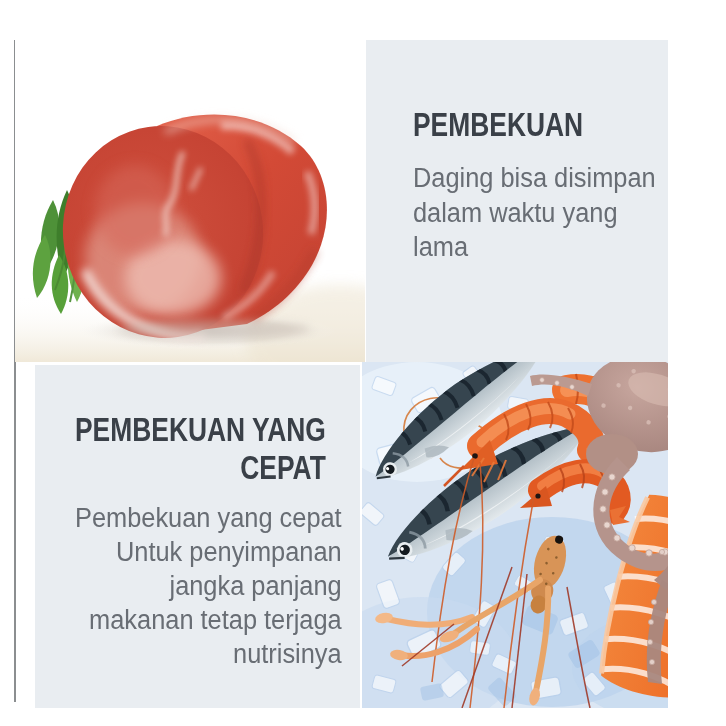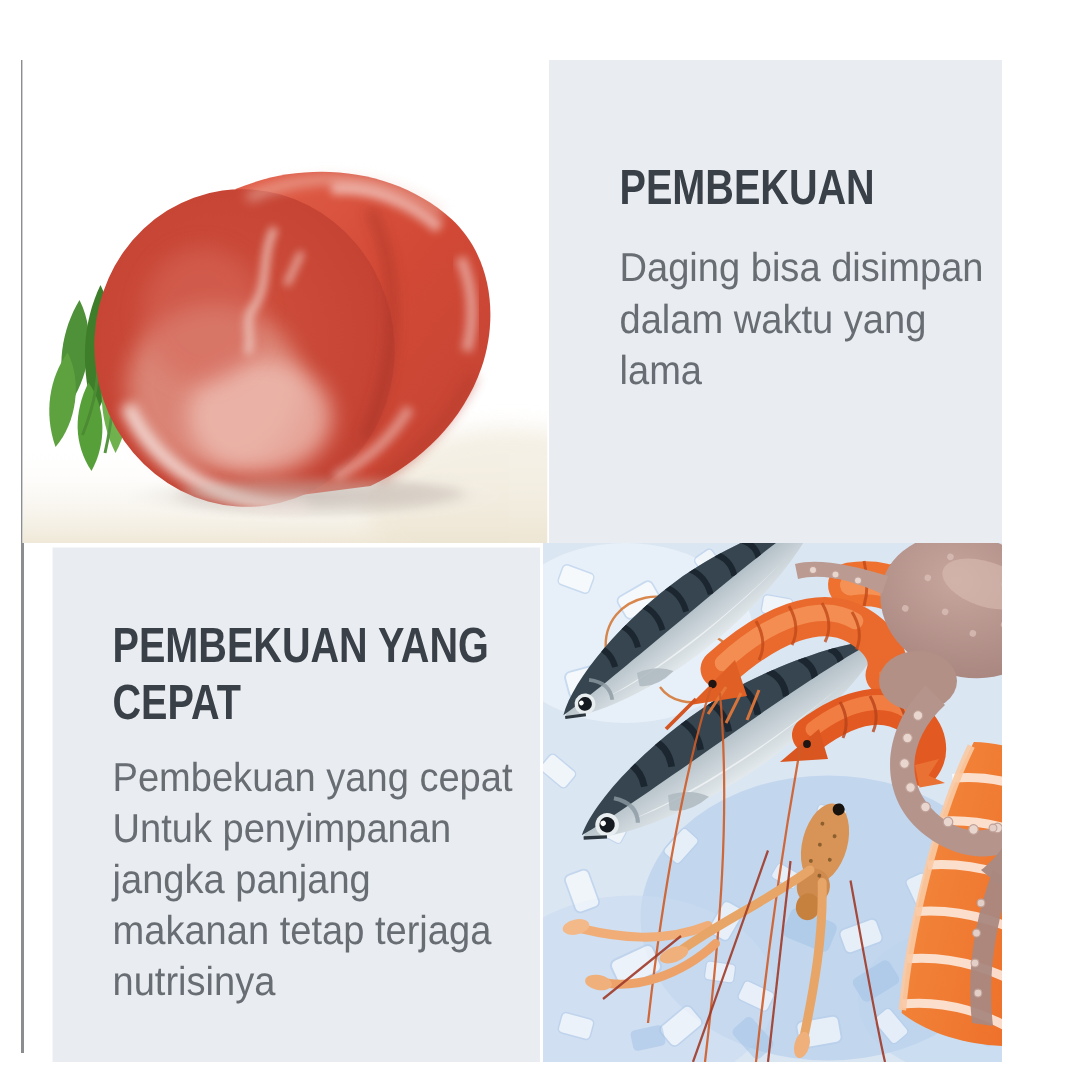--- a/index.html
+++ b/index.html
@@ -10,21 +10,21 @@
     margin-top:40px;
   }
   .left-rule{
     position:absolute;left:14px;top:0;width:2px;height:662px;
     background:#8b8e90;
   }
   .panel{
     position:absolute;background:#e9edf1;
   }
   .panel-top-right{left:366px;top:0;width:335px;height:322px;}
-  .panel-bottom-left{left:35px;top:325px;width:325px;height:343px;}
+  .panel-bottom-left{left:35px;top:325px;width:325px;height:343px;text-align:right;}
   .photo{position:absolute;overflow:hidden;}
   .photo-meat{left:15px;top:0;width:350px;height:322px;background:#ffffff;}
   .photo-seafood{left:362px;top:322px;width:340px;height:346px;}
   .heading{
     position:absolute;
     color:#3a4048;font-weight:700;font-size:33px;line-height:38px;
     letter-spacing:0px;transform:scaleX(0.8);transform-origin:left top;
     white-space:nowrap;
   }
   .heading-1{left:47px;top:66px;}

